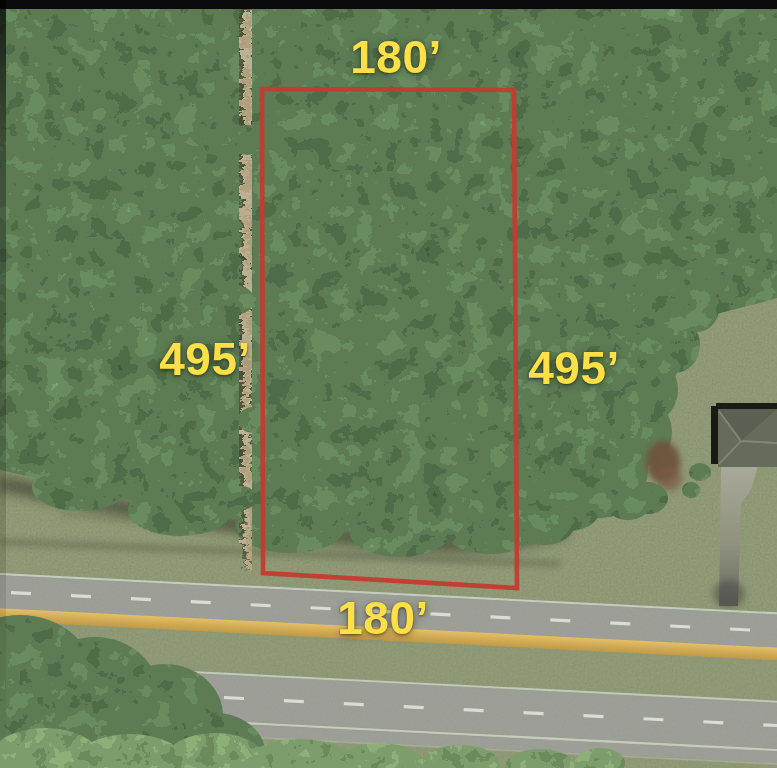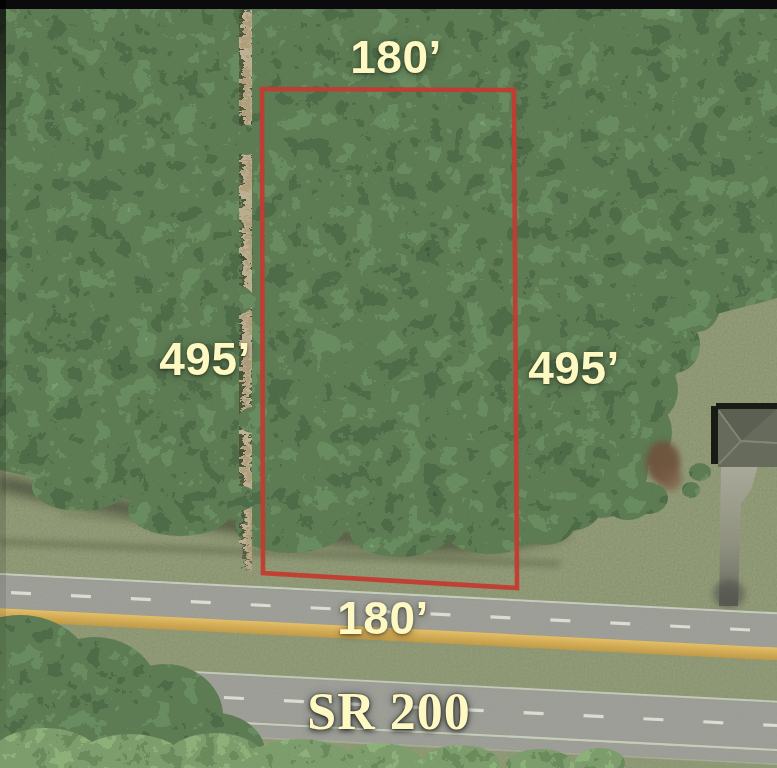--- a/index.html
+++ b/index.html
@@ -8,21 +8,21 @@
     width:777px;height:768px;
     overflow:hidden;
     background:#49512f;
     font-family:"Liberation Sans",sans-serif;
   }
   .scene svg{position:absolute;inset:0;display:block;}
   .label{
     position:absolute;
     transform:translate(-50%,-50%);
     white-space:nowrap;
-    color:#fef9c3;
+    color:#fde047;
     pointer-events:none;
     z-index:5;
   }
   .dim-label{
     font-family:"Liberation Sans",sans-serif;
     font-weight:700;
     font-size:46px;
     letter-spacing:0.5px;
     text-shadow:0 1px 3px rgba(0,0,0,.45), 0 2px 8px rgba(0,0,0,.35);
   }
@@ -240,15 +240,14 @@
   </svg>
 
   <div class="letterbox-top"></div>
   <div class="edge-shade-left"></div>
 
   <div class="label dim-label" style="left:396px; top:57px;">180’</div>
   <div class="label dim-label" style="left:205px; top:359px;">495’</div>
   <div class="label dim-label" style="left:574px; top:368px;">495’</div>
   <div class="label dim-label" style="left:383px; top:618px;">180’</div>
 
-  <div class="label road-label" style="left:389px; top:711px;">SR 200</div>
 
 </div>
 
 </body></html>

